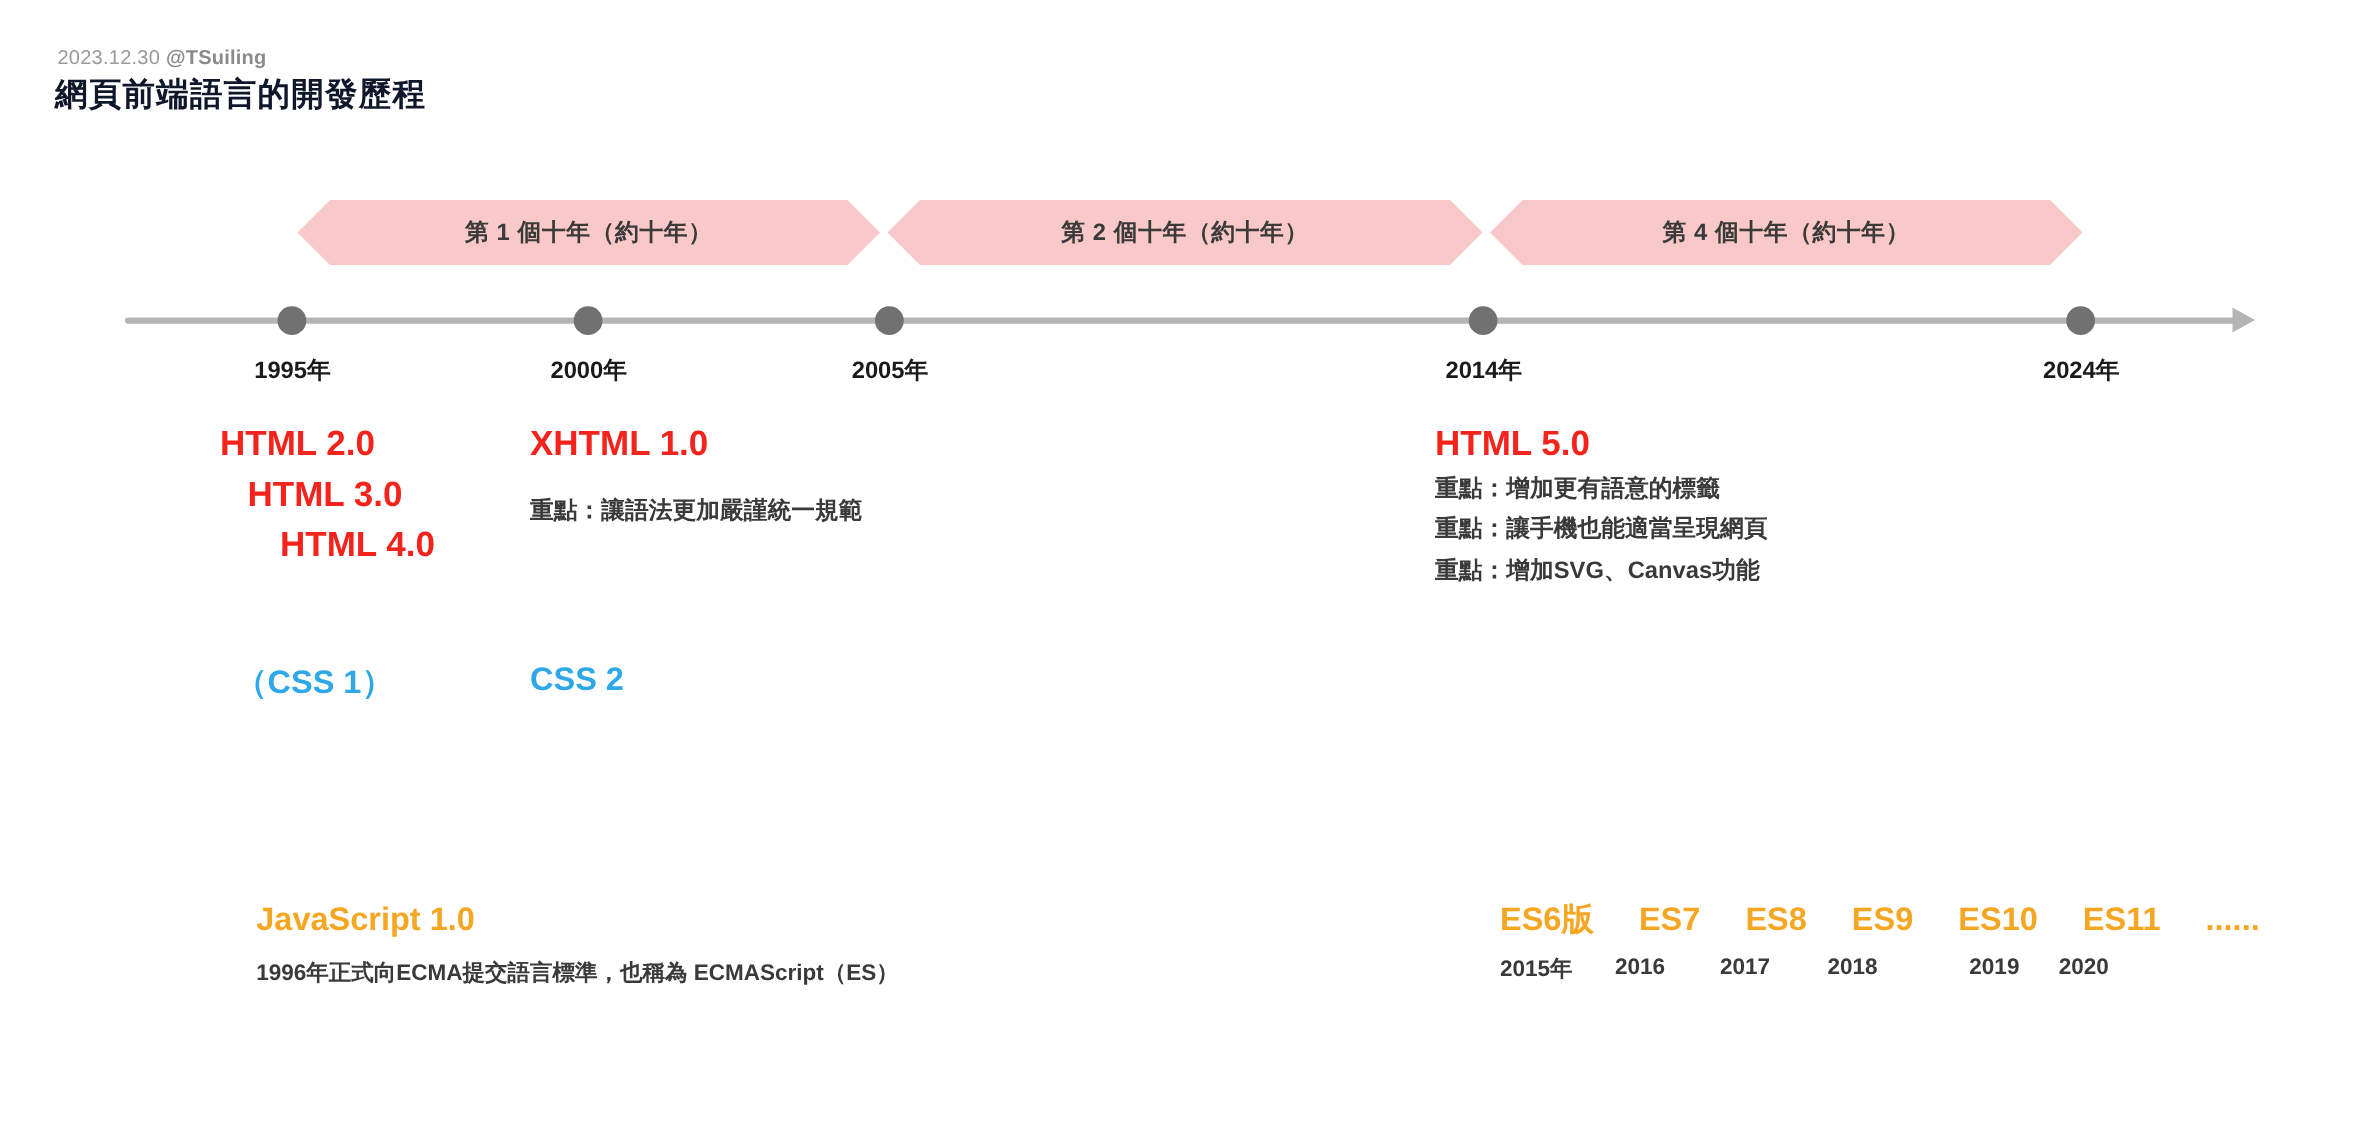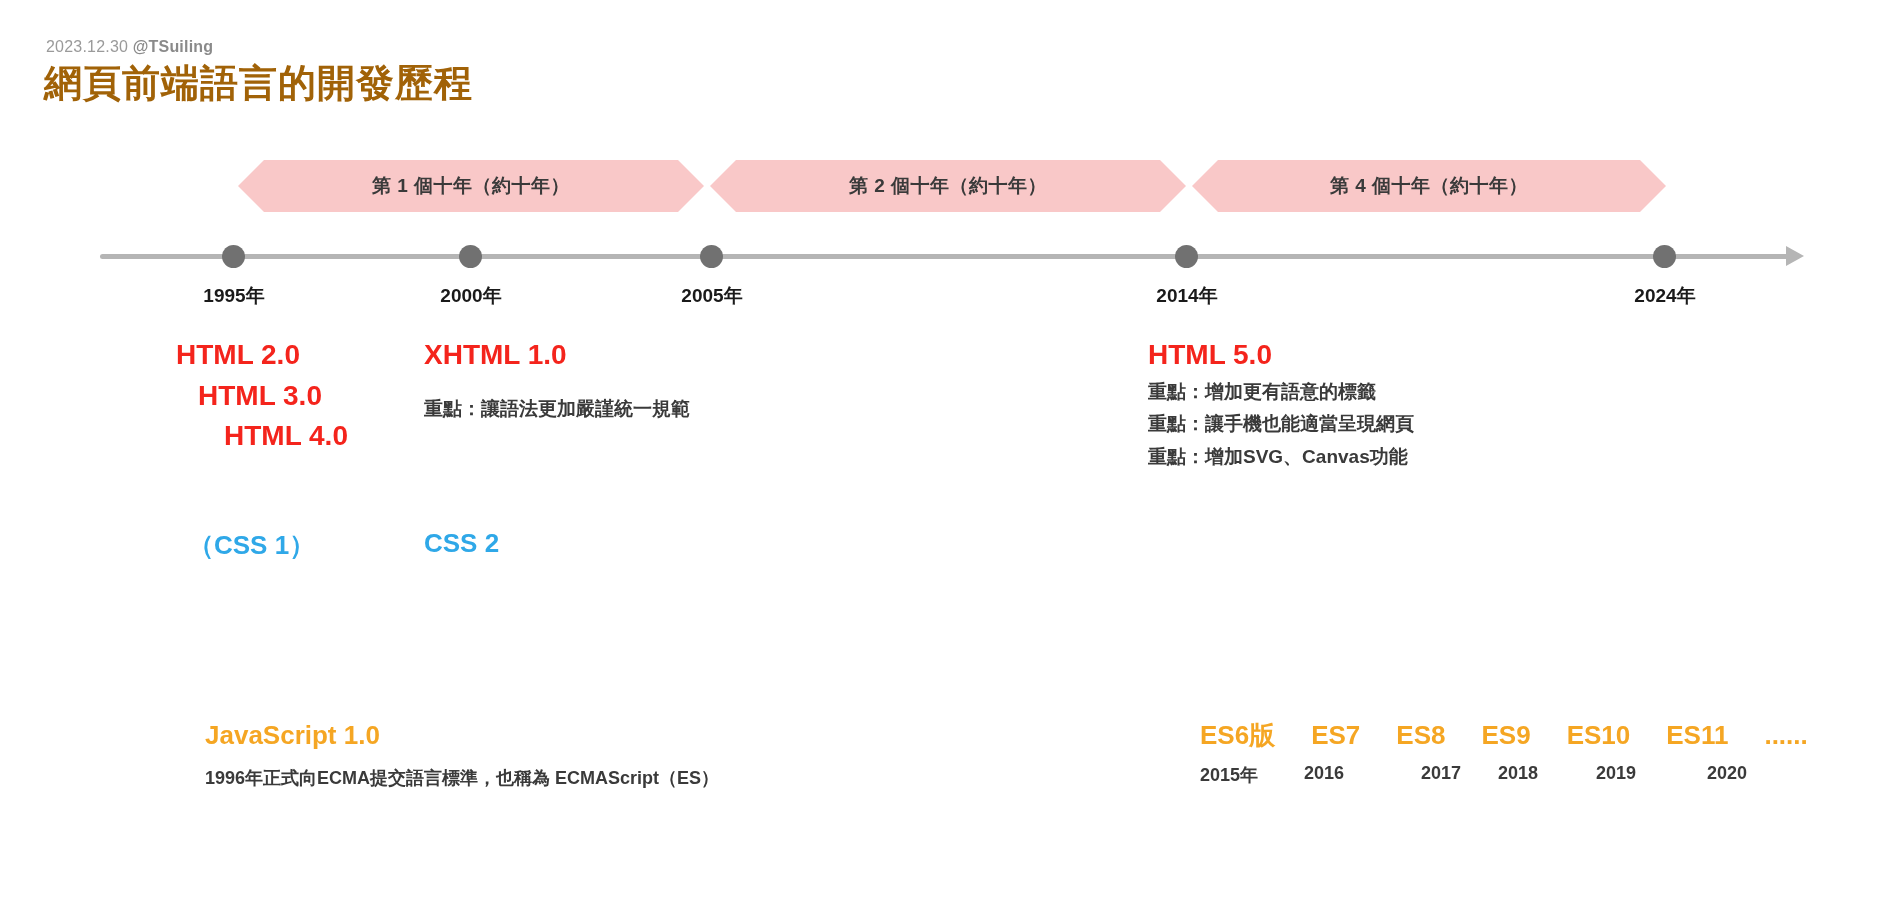--- a/index.html
+++ b/index.html
@@ -29,24 +29,24 @@
     font-size: 16px;
     color: #9a9a9a;
     letter-spacing: 0.2px;
     white-space: nowrap;
   }
   .meta .handle { color: #8a8a8a; font-weight: bold; }
   .title {
     position: absolute;
     left: 44px;
     top: 58px;
-    font-size: 38px;
+    font-size: 26px;
     font-weight: bold;
     letter-spacing: 1px;
-    color: #a16207;
+    color: #0f172a;
     white-space: nowrap;
   }
 
   
   .decade {
     position: absolute;
     height: 52px;
     top: 160px;
   }
   .decade .shape {
@@ -166,35 +166,35 @@
   #js-block .note-sm { margin-top: 12px; }
 
   #es-block { left: 1200px; top: 718px; }
   .es-versions {
     display: flex;
     gap: 36px;
     align-items: baseline;
   }
   .es-years {
     display: flex;
-    gap: 16px;
+    gap: 4px;
     margin-top: 10px;
   }
   .es-years span {
     font-size: 18px;
     font-weight: bold;
     color: #3a3a3a;
     white-space: nowrap;
     text-align: left;
   }
   .es-years span:nth-child(1) { width: 88px; }
   .es-years span:nth-child(2) { width: 80px; }
-  .es-years span:nth-child(3) { width: 82px; text-align: center; }
+  .es-years span:nth-child(3) { width: 82px; }
   .es-years span:nth-child(4) { width: 82px; }
-  .es-years span:nth-child(5) { width: 95px; }
+  .es-years span:nth-child(5) { width: 95px; text-align: center; }
   .es-years span:nth-child(6) { width: 80px; }
 </style>
 </head>
 <body>
 
 <div class="page">
 
   <div class="meta">
     <span>2023.12.30</span>
     <span class="handle">@TSuiling</span>

